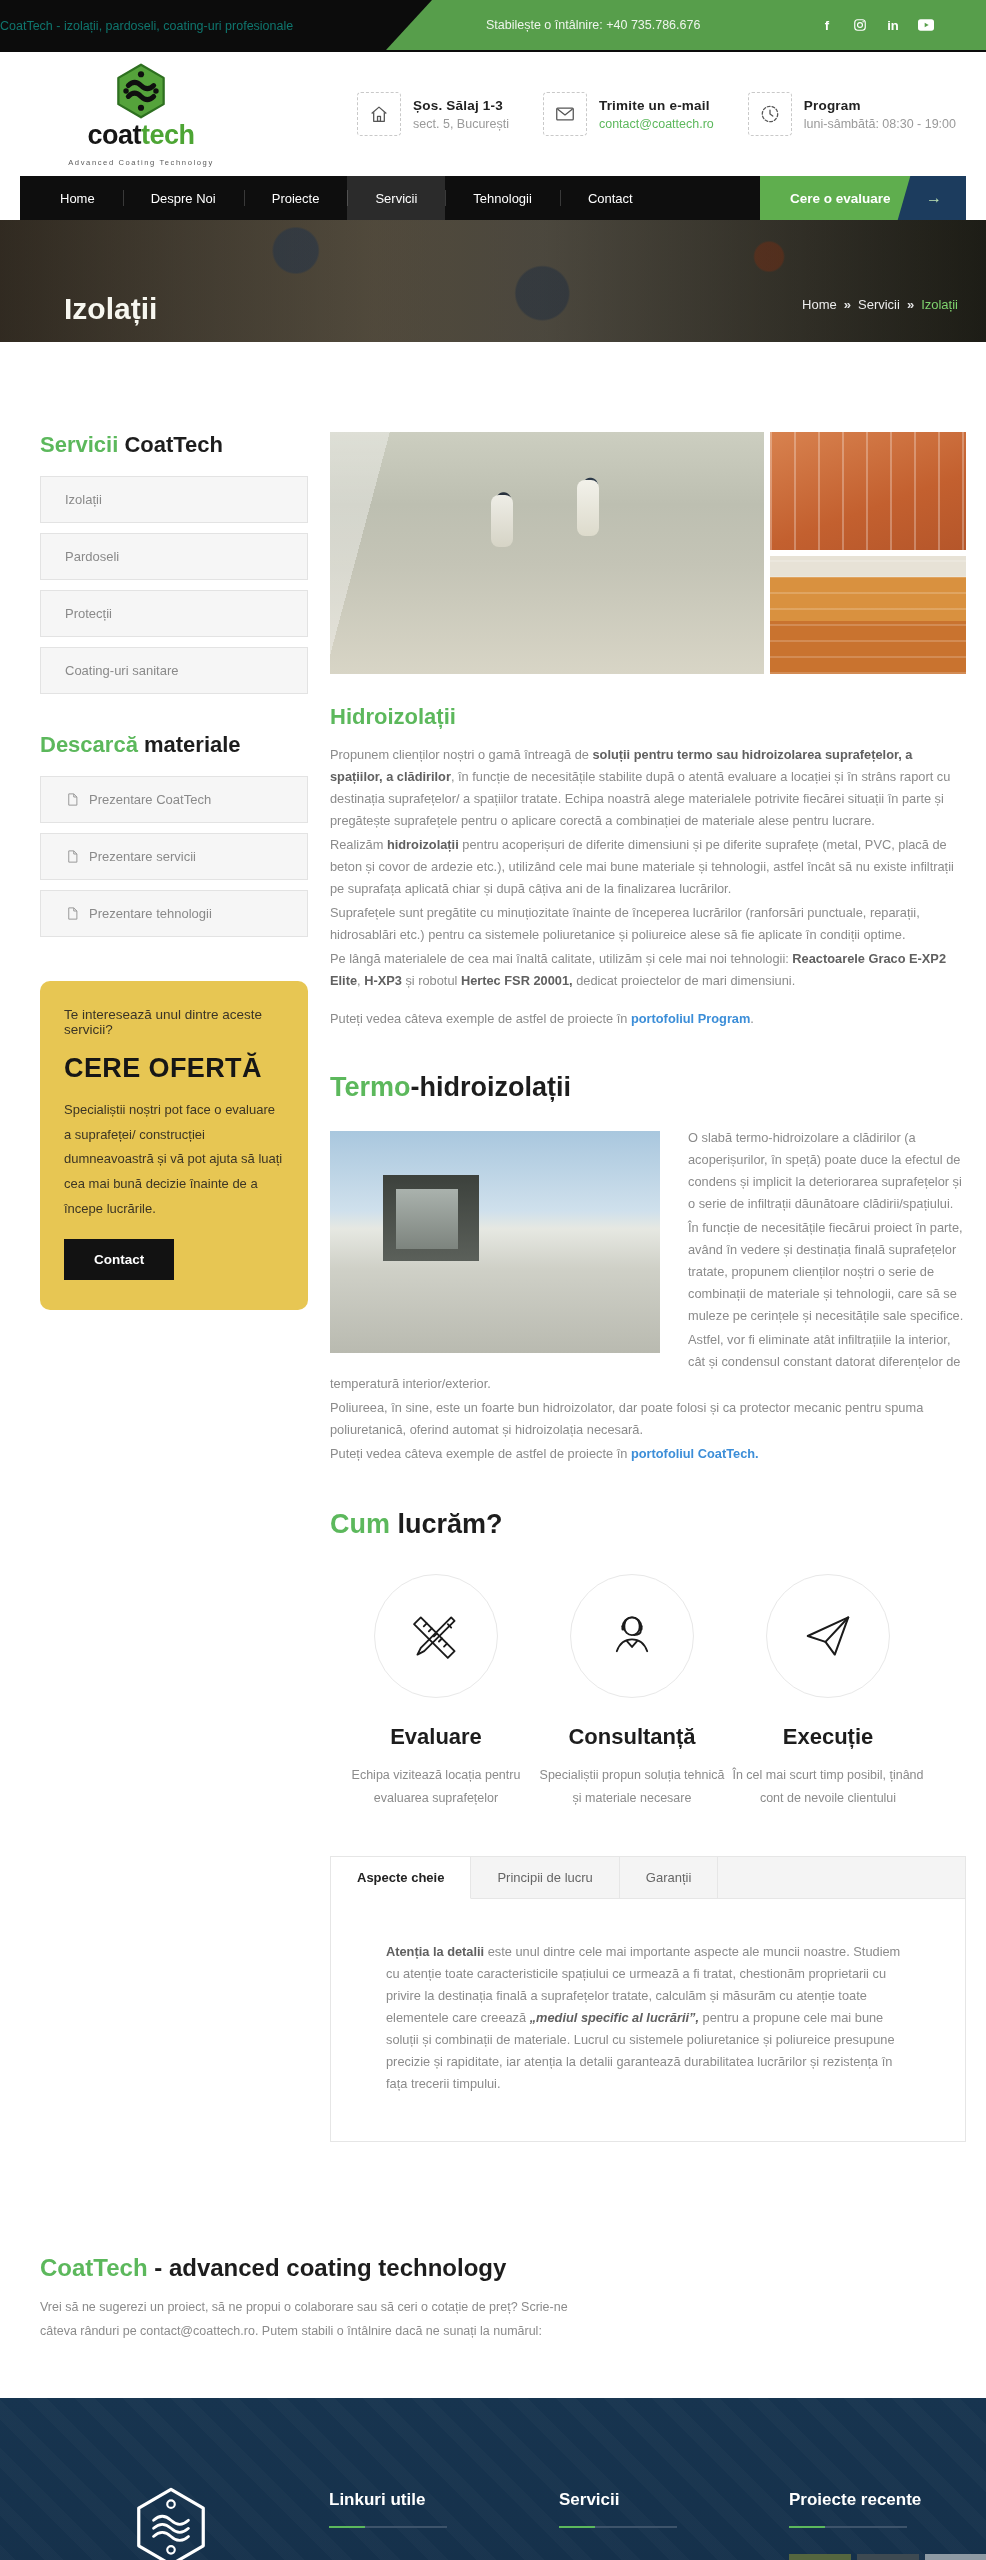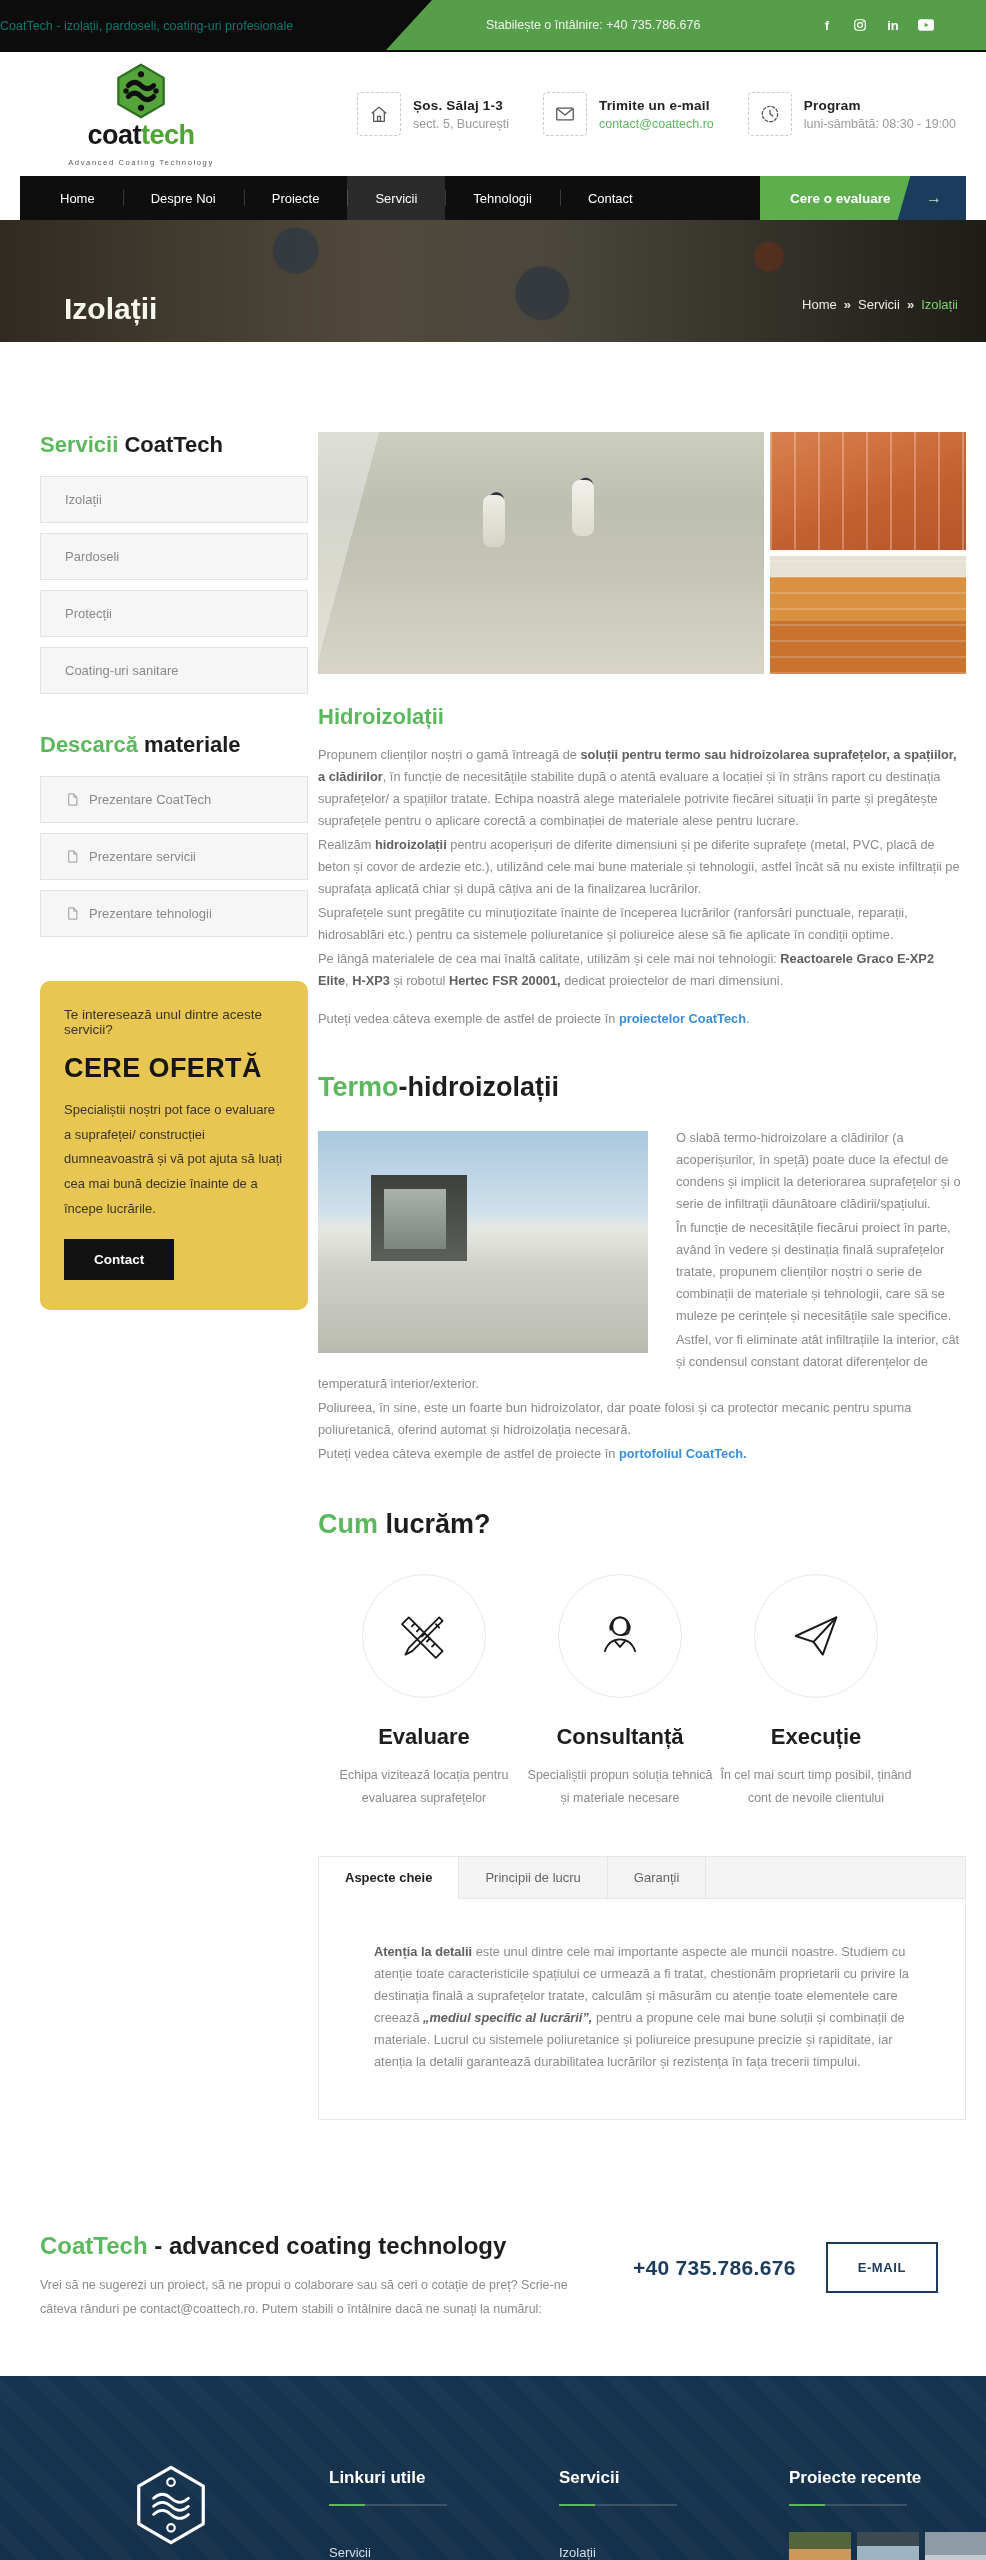--- a/index.html
+++ b/index.html
@@ -62,21 +62,21 @@
       radial-gradient(circle at 30% 25%, rgba(40,70,110,0.55) 0 22px, transparent 24px),
       radial-gradient(circle at 55% 60%, rgba(35,60,95,0.5) 0 26px, transparent 28px),
       linear-gradient(90deg,#40382e 0%,#5a5245 18%,#736a59 38%,#6b675c 55%,#4a483f 75%,#20221c 100%);}
   .hero-title{position:absolute;left:64px;bottom:16px;font-size:30px;font-weight:800;color:#f7f7f0;}
   .breadcrumb{position:absolute;right:28px;bottom:30px;font-size:13px;color:#ececec;display:flex;gap:7px;align-items:center;}
   .breadcrumb .sep{color:#e3e3e3;font-weight:700;}
   .breadcrumb .current{color:#7ed36e;}
   .breadcrumb .crumb{cursor:pointer;}
 
   
-  .content{display:flex;gap:10px;padding:90px 20px 64px 40px;background:#fff;}
+  .content{display:flex;gap:22px;padding:90px 20px 64px 40px;background:#fff;}
   .sidebar{width:268px;flex:none;}
   .side-title{font-size:22px;font-weight:800;color:var(--dark);margin:0 0 18px;}
   .side-list{margin-bottom:38px;}
   .side-item{background:#f6f6f6;border:1px solid #e3e3e3;padding:15px 24px;margin-bottom:10px;color:#8a8a8a;font-size:13px;cursor:pointer;display:flex;align-items:center;gap:9px;}
   .side-item svg{flex:none;}
   .offer{margin-top:44px;background:var(--yellow);border-radius:10px;padding:26px 24px 30px;}
   .offer-q{font-size:13.5px;color:#3a3426;}
   .offer-title{font-size:27px;font-weight:800;color:#161616;letter-spacing:0.4px;margin:16px 0 14px;}
   .offer-text{font-size:13px;line-height:1.9;color:#3c3524;}
   .offer-btn{display:inline-block;background:#121212;color:#fff;font-weight:700;font-size:13.5px;padding:13px 30px;margin-top:18px;cursor:pointer;}
@@ -317,21 +317,21 @@
         <div class="gimg g-large"></div>
         <div class="gimg g-t1"></div>
         <div class="gimg g-t2"></div>
       </div>
 
       <h2 class="h-green">Hidroizolații</h2>
       <p class="body-p"><span>Propunem clienților noștri o gamă întreagă de </span><span class="rt-b">soluții pentru termo sau hidroizolarea suprafețelor, a spațiilor, a clădirilor</span><span>, în funcție de necesitățile stabilite după o atentă evaluare a locației și în strâns raport cu destinația suprafețelor/ a spațiilor tratate. Echipa noastră alege materialele potrivite fiecărei situații în parte și pregătește suprafețele pentru o aplicare corectă a combinației de materiale alese pentru lucrare.</span></p>
       <p class="body-p"><span>Realizăm </span><span class="rt-b">hidroizolații</span><span> pentru acoperișuri de diferite dimensiuni și pe diferite suprafețe (metal, PVC, placă de beton și covor de ardezie etc.), utilizând cele mai bune materiale și tehnologii, astfel încât să nu existe infiltrații pe suprafața aplicată chiar și după câțiva ani de la finalizarea lucrărilor.</span></p>
       <p class="body-p"><span>Suprafețele sunt pregătite cu minuțiozitate înainte de începerea lucrărilor (ranforsări punctuale, reparații, hidrosablări etc.) pentru ca sistemele poliuretanice și poliureice alese să fie aplicate în condiții optime.</span></p>
       <p class="body-p"><span>Pe lângă materialele de cea mai înaltă calitate, utilizăm și cele mai noi tehnologii: </span><span class="rt-b">Reactoarele Graco E-XP2 Elite</span><span>, </span><span class="rt-b">H-XP3</span><span> și robotul </span><span class="rt-b">Hertec FSR 20001,</span><span> dedicat proiectelor de mari dimensiuni.</span></p>
-      <p class="body-p gap"><span>Puteți vedea câteva exemple de astfel de proiecte în </span><span class="rt-link">proiectelor CoatTech</span><span>.</span></p>
+      <p class="body-p gap"><span>Puteți vedea câteva exemple de astfel de proiecte în </span><span class="rt-link">portofoliul Program</span><span>.</span></p>
 
       <h2 class="h-big"><span class="rt-green">Termo</span><span class="rt-dark">-hidroizolații</span></h2>
       <div class="termo-wrap">
         <div class="termo-img"></div>
         <p class="body-p"><span>O slabă termo-hidroizolare a clădirilor (a acoperișurilor, în speță) poate duce la efectul de condens și implicit la deteriorarea suprafețelor și o serie de infiltrații dăunătoare clădirii/spațiului.</span></p>
         <p class="body-p"><span>În funcție de necesitățile fiecărui proiect în parte, având în vedere și destinația finală suprafețelor tratate, propunem clienților noștri o serie de combinații de materiale și tehnologii, care să se muleze pe cerințele și necesitățile sale specifice.</span></p>
         <p class="body-p"><span>Astfel, vor fi eliminate atât infiltrațiile la interior, cât și condensul constant datorat diferențelor de temperatură interior/exterior.</span></p>
         <p class="body-p"><span>Poliureea, în sine, este un foarte bun hidroizolator, dar poate folosi și ca protector mecanic pentru spuma poliuretanică, oferind automat și hidroizolația necesară.</span></p>
         <p class="body-p"><span>Puteți vedea câteva exemple de astfel de proiecte în </span><span class="rt-link">portofoliul CoatTech.</span></p>
         <div class="clear"></div>
@@ -386,24 +386,20 @@
         </div>
         <div class="tab-body"><span class="rt-b">Atenția la detalii</span><span> este unul dintre cele mai importante aspecte ale muncii noastre. Studiem cu atenție toate caracteristicile spațiului ce urmează a fi tratat, chestionăm proprietarii cu privire la destinația finală a suprafețelor tratate, calculăm și măsurăm cu atenție toate elementele care creează </span><span class="rt-b rt-i">„mediul specific al lucrării”,</span><span> pentru a propune cele mai bune soluții și combinații de materiale. Lucrul cu sistemele poliuretanice și poliureice presupune precizie și rapiditate, iar atenția la detalii garantează durabilitatea lucrărilor și rezistența în fața trecerii timpului.</span></div>
       </div>
     </div>
   </div>
 
   <div class="cta">
     <div class="cta-left">
       <h2 class="cta-title"><span class="rt-green">CoatTech</span><span class="rt-dark"> - advanced coating technology</span></h2>
       <div class="cta-text">Vrei să ne sugerezi un proiect, să ne propui o colaborare sau să ceri o cotație de preț? Scrie-ne câteva rânduri pe contact@coattech.ro. Putem stabili o întâlnire dacă ne sunați la numărul:</div>
-    </div>
-    <div class="cta-right">
-      <div class="cta-phone">+40 735.786.676</div>
-      <div class="cta-btn">E-MAIL</div>
     </div>
   </div>
 
   <div class="footer">
     <div class="fcols">
       <div class="fcol1">
         <div class="flogo">
           <svg width="86" height="86" viewBox="0 0 64 64">
             <path d="M32 4 L56 18 V46 L32 60 L8 46 V18 Z" fill="none" stroke="#ffffff" stroke-width="2.4" stroke-linejoin="round"></path>
             <circle cx="32" cy="15" r="2.8" fill="none" stroke="#fff" stroke-width="1.6"></circle>

